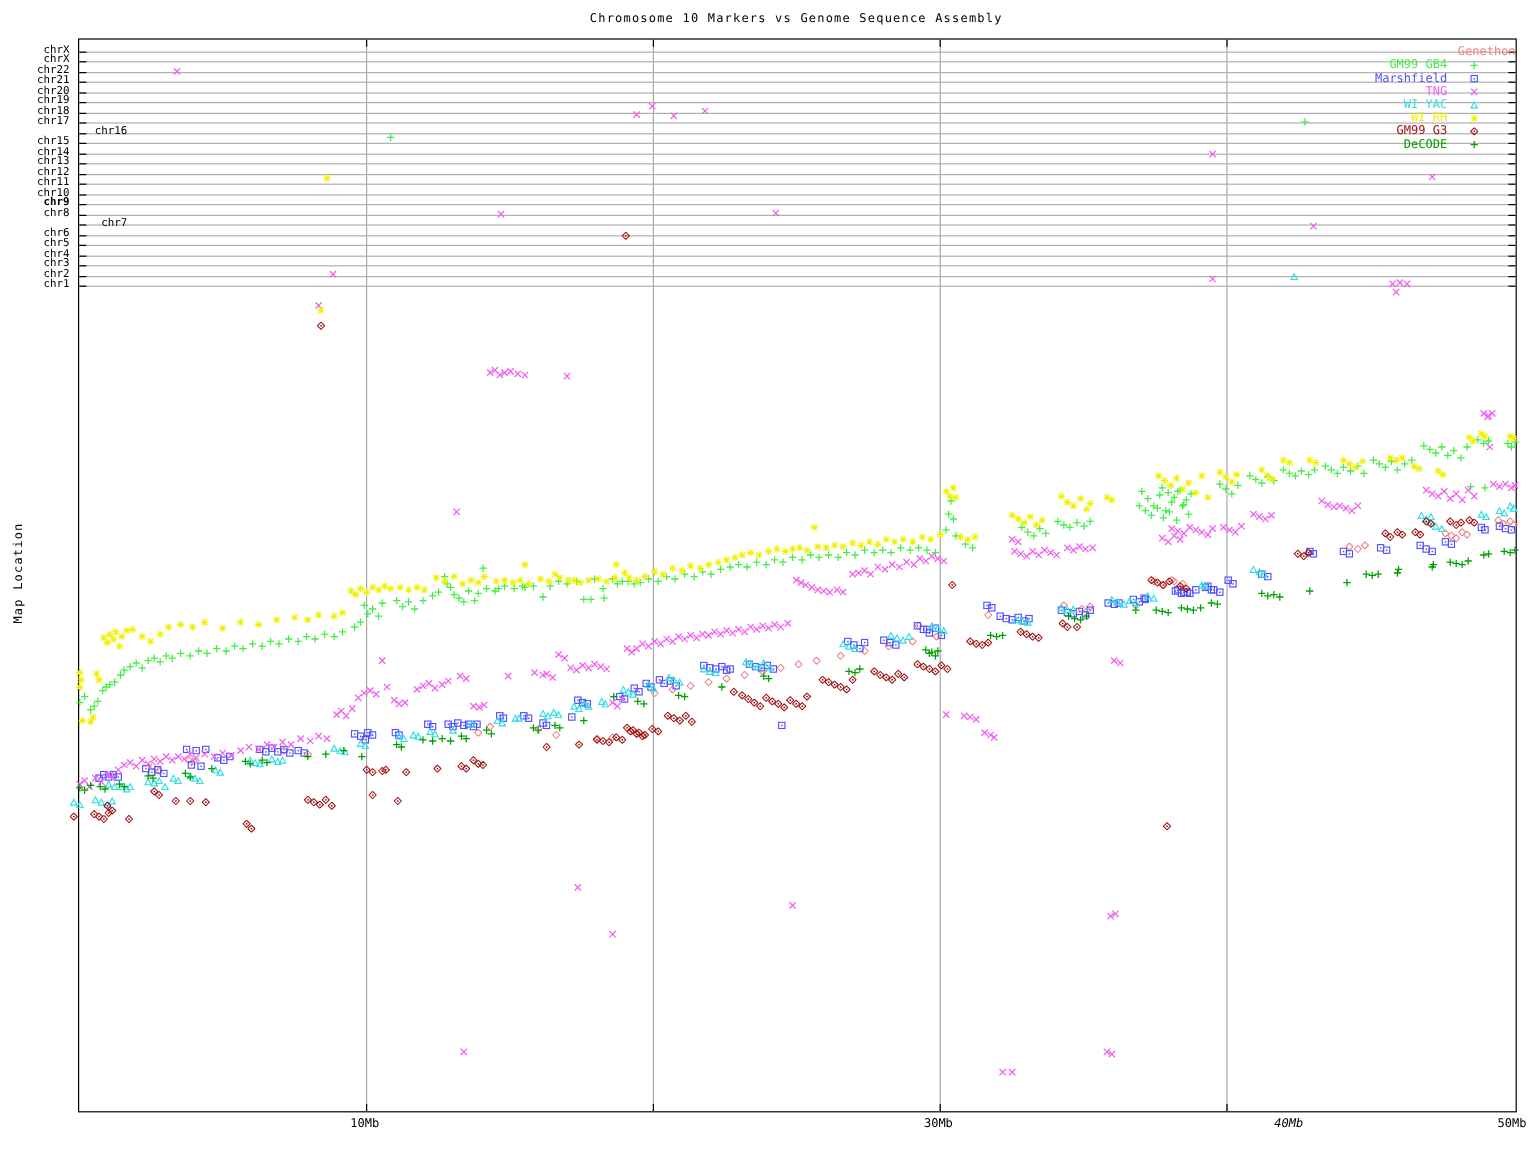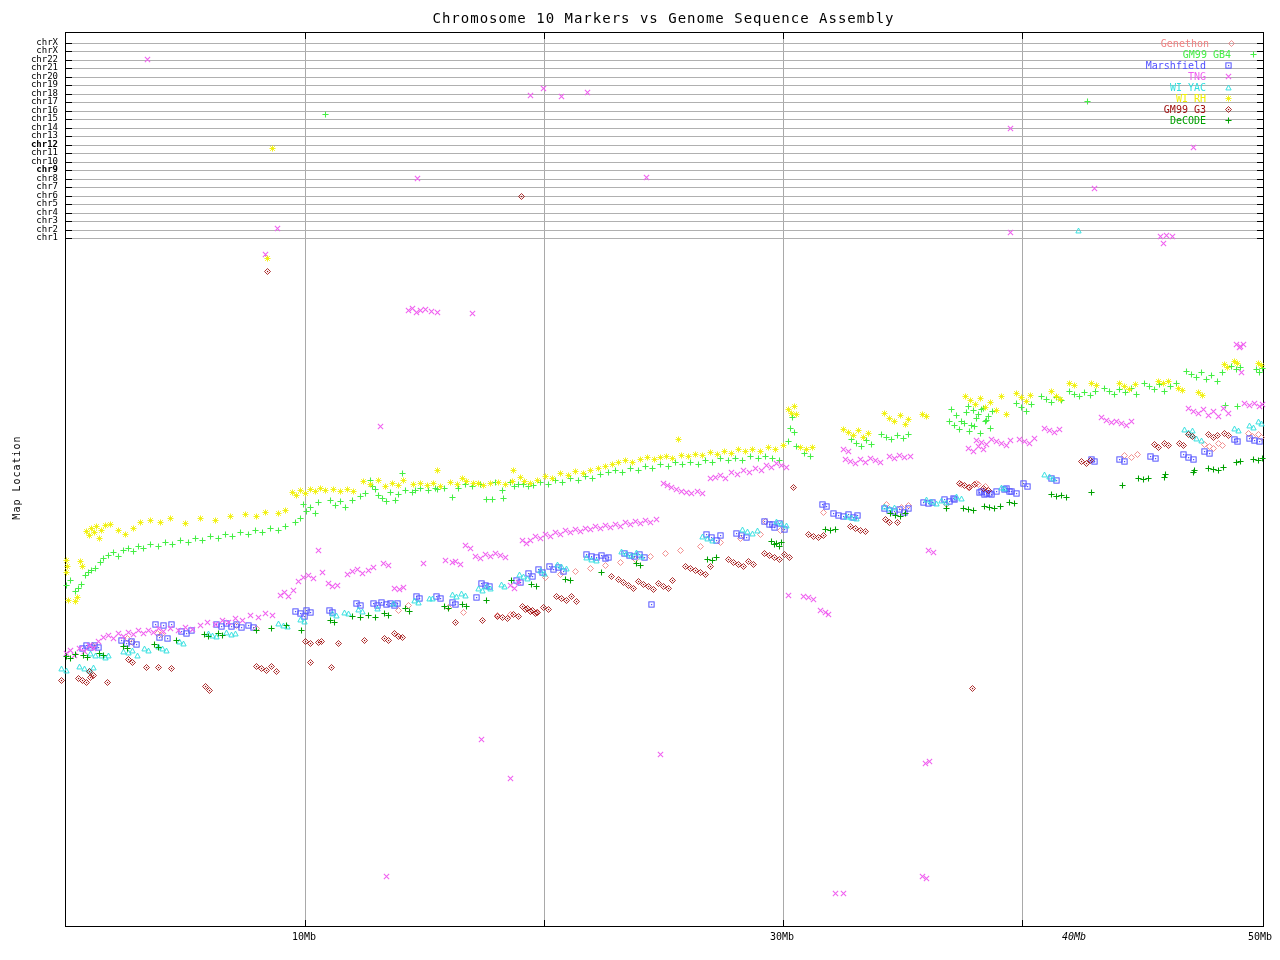--- a/index.html
+++ b/index.html
@@ -1,18 +1,18 @@
 <!DOCTYPE html>
 <html><head>
 <meta charset="utf-8">
 <style>
   html,body{margin:0;padding:0;background:#ffffff;}
   #screen{position:relative;width:1280px;height:960px;background:#ffffff;overflow:hidden;
           font-family:"DejaVu Sans Mono","Liberation Mono",monospace;color:#000;}
-  #title{position:absolute;top:10px;left:65px;width:1197px;text-align:center;font-size:14px;letter-spacing:1px;}
+  #title{position:absolute;top:10px;left:65px;width:1197px;text-align:center;font-size:10px;letter-spacing:1px;}
   #plot{position:absolute;border:1px solid #000;background:#fff;}
   .gridline{position:absolute;top:0;bottom:0;width:1px;background:#a9a9a9;}
   .tick-top{position:absolute;top:0;width:1px;height:6px;background:#000;}
   .tick-bot{position:absolute;bottom:0;width:1px;height:6px;background:#000;}
   .chrline{position:absolute;left:0;right:0;height:1px;background:#b0b0b0;}
   .chrline .endL,.chrline .endR{position:absolute;top:0;width:6px;height:1px;background:#000;}
   .chrline .endL{left:0;} .chrline .endR{right:0;}
   .chrlabel{position:absolute;left:0;width:58px;text-align:right;font-size:9px;line-height:9px;}
   .xticklabel{position:absolute;top:931px;width:60px;margin-left:-30px;text-align:center;font-size:10px;}
   #xlabel{position:absolute;top:948px;left:65px;width:1197px;text-align:center;font-size:10px;letter-spacing:1px;}
@@ -3547,27 +3547,27 @@
           <use href="#sym-plus"></use>
         </svg>
         <svg class="mk" viewBox="0 0 8 8" style="left: 1189px; top: 424px; color: rgb(0, 160, 0);">
           <use href="#sym-plus"></use>
         </svg>
         <svg class="mk" viewBox="0 0 8 8" style="left: 1193px; top: 422px; color: rgb(0, 160, 0);">
           <use href="#sym-plus"></use>
         </svg>
       </div>
   <div id="legend">
-        <div class="legend-row" style="top: 5px; left: 988px; width: 155px;">
+        <div class="legend-row" style="top: 5px; left: 1042px; width: 155px;">
           <span class="legend-label" style="color: rgb(240, 128, 128);">Genethon</span>
           <svg class="mk" viewBox="0 0 8 8" style="position: absolute; left: 174px; top: 2px; color: rgb(240, 128, 128);">
             <use href="#sym-diamond"></use>
           </svg>
         </div>
-        <div class="legend-row" style="top: 16px; left: 1010px; width: 155px;">
+        <div class="legend-row" style="top: 16px; left: 985px; width: 155px;">
           <span class="legend-label" style="color: rgb(68, 238, 68);">GM99 GB4</span>
           <svg class="mk" viewBox="0 0 8 8" style="position: absolute; left: 174px; top: 2px; color: rgb(68, 238, 68);">
             <use href="#sym-plus"></use>
           </svg>
         </div>
         <div class="legend-row" style="top: 27px; left: 985px; width: 155px;">
           <span class="legend-label" style="color: rgb(80, 80, 255);">Marshfield</span>
           <svg class="mk" viewBox="0 0 8 8" style="position: absolute; left: 174px; top: 2px; color: rgb(80, 80, 255);">
             <use href="#sym-square-dot"></use>
           </svg>
@@ -3607,30 +3607,30 @@
 
 <div id="chrlabels">
       <div class="chrlabel" style="top: 37.5px;">chrX</div>
       <div class="chrlabel" style="top: 46px;">chrX</div>
       <div class="chrlabel" style="top: 54.5px;">chr22</div>
       <div class="chrlabel" style="top: 63px;">chr21</div>
       <div class="chrlabel" style="top: 71.5px;">chr20</div>
       <div class="chrlabel" style="top: 80px;">chr19</div>
       <div class="chrlabel" style="top: 88.5px;">chr18</div>
       <div class="chrlabel" style="top: 97px;">chr17</div>
-      <div class="chrlabel" style="top: 105.5px;">chr16</div>
+      <div class="chrlabel" style="top: 105.5px; padding-left: 48px;">chr16</div>
       <div class="chrlabel" style="top: 114px;">chr15</div>
       <div class="chrlabel" style="top: 122.5px;">chr14</div>
       <div class="chrlabel" style="top: 131px;">chr13</div>
-      <div class="chrlabel" style="top: 139.5px; font-weight: bold;">chr12</div>
+      <div class="chrlabel" style="top: 139.5px;">chr12</div>
       <div class="chrlabel" style="top: 148px;">chr11</div>
       <div class="chrlabel" style="top: 156.5px;">chr10</div>
       <div class="chrlabel" style="top: 165px; font-weight: bold;">chr9</div>
       <div class="chrlabel" style="top: 173.5px;">chr8</div>
-      <div class="chrlabel" style="top: 182px;">chr7</div>
+      <div class="chrlabel" style="top: 182px; padding-left: 48px;">chr7</div>
       <div class="chrlabel" style="top: 190.5px;">chr6</div>
       <div class="chrlabel" style="top: 199px;">chr5</div>
       <div class="chrlabel" style="top: 207.5px;">chr4</div>
       <div class="chrlabel" style="top: 216px;">chr3</div>
       <div class="chrlabel" style="top: 224.5px;">chr2</div>
       <div class="chrlabel" style="top: 233px;">chr1</div>
     </div>
 <div id="xticklabels">
       <div class="xticklabel" style="left: 304px;">10Mb</div>
       <div class="xticklabel" style="left: 543px; margin-top: 39px;">20Mb</div>

